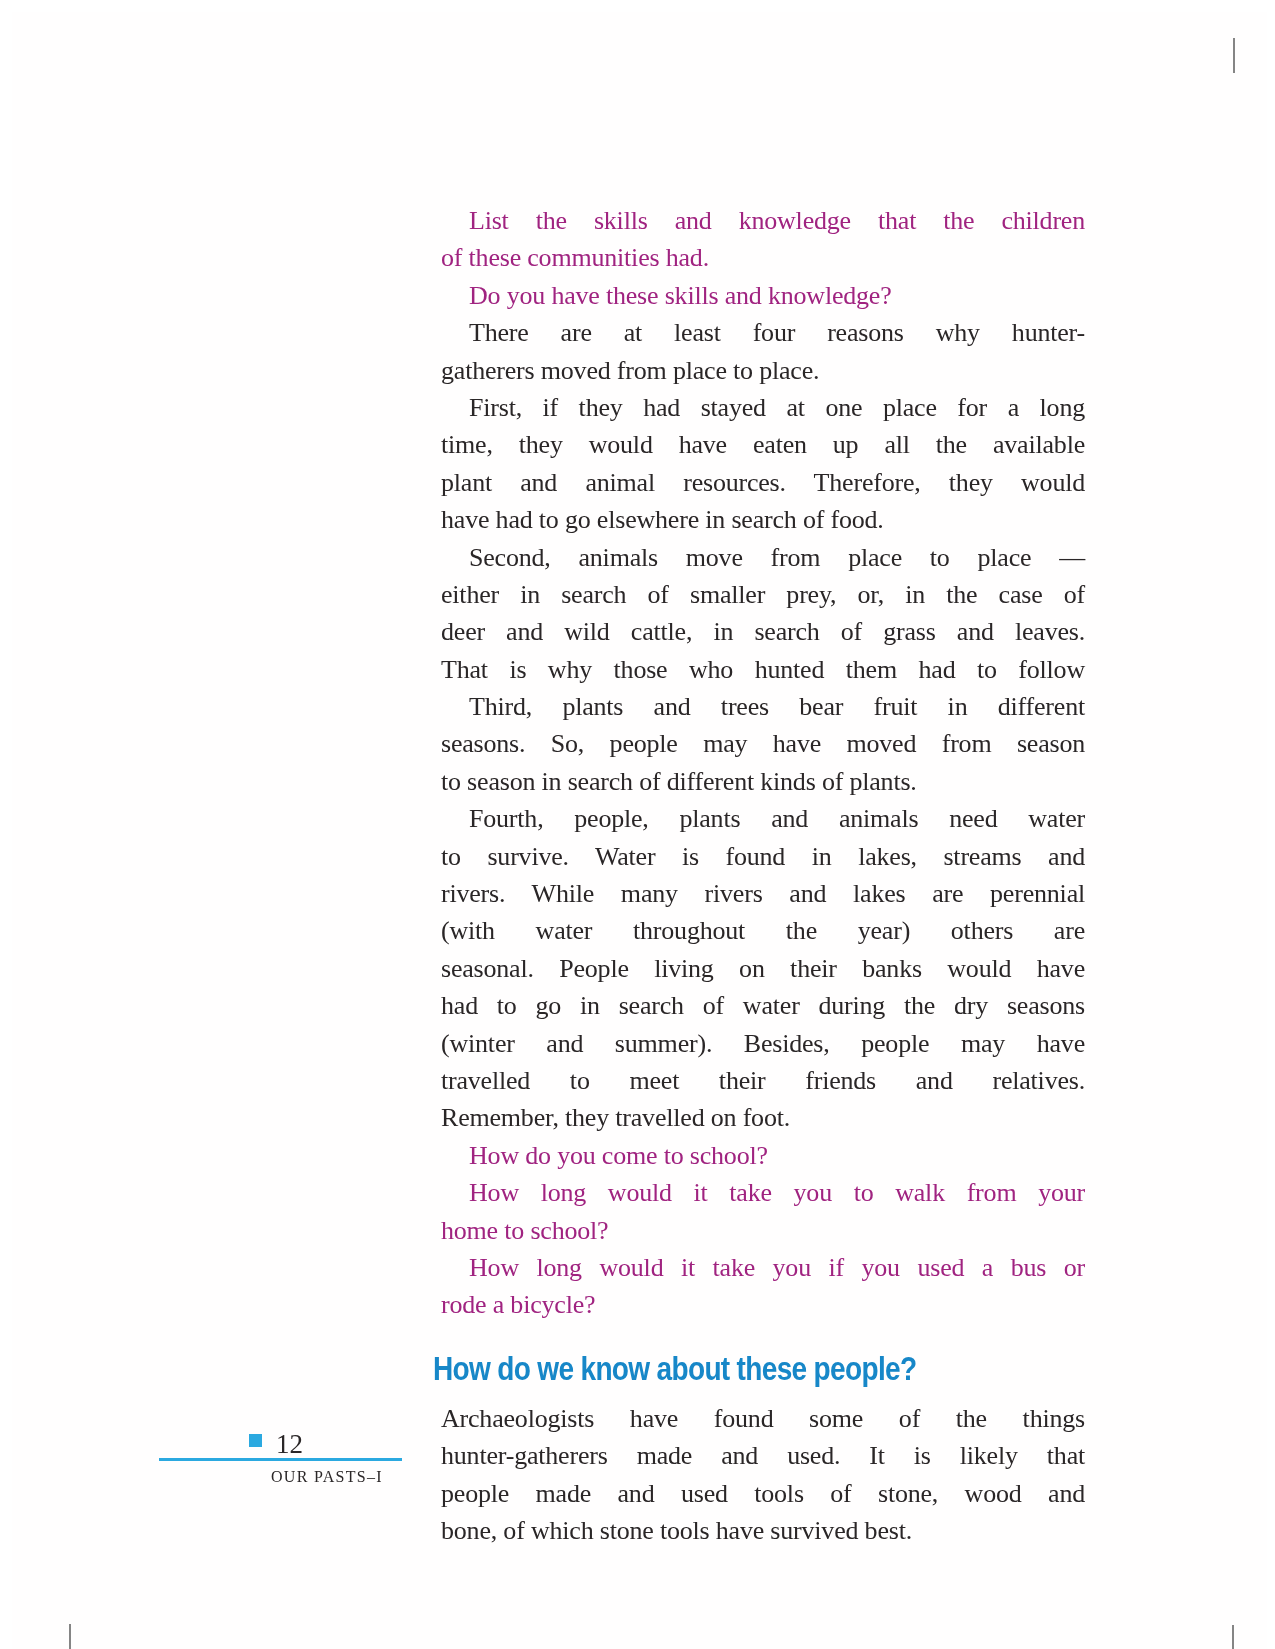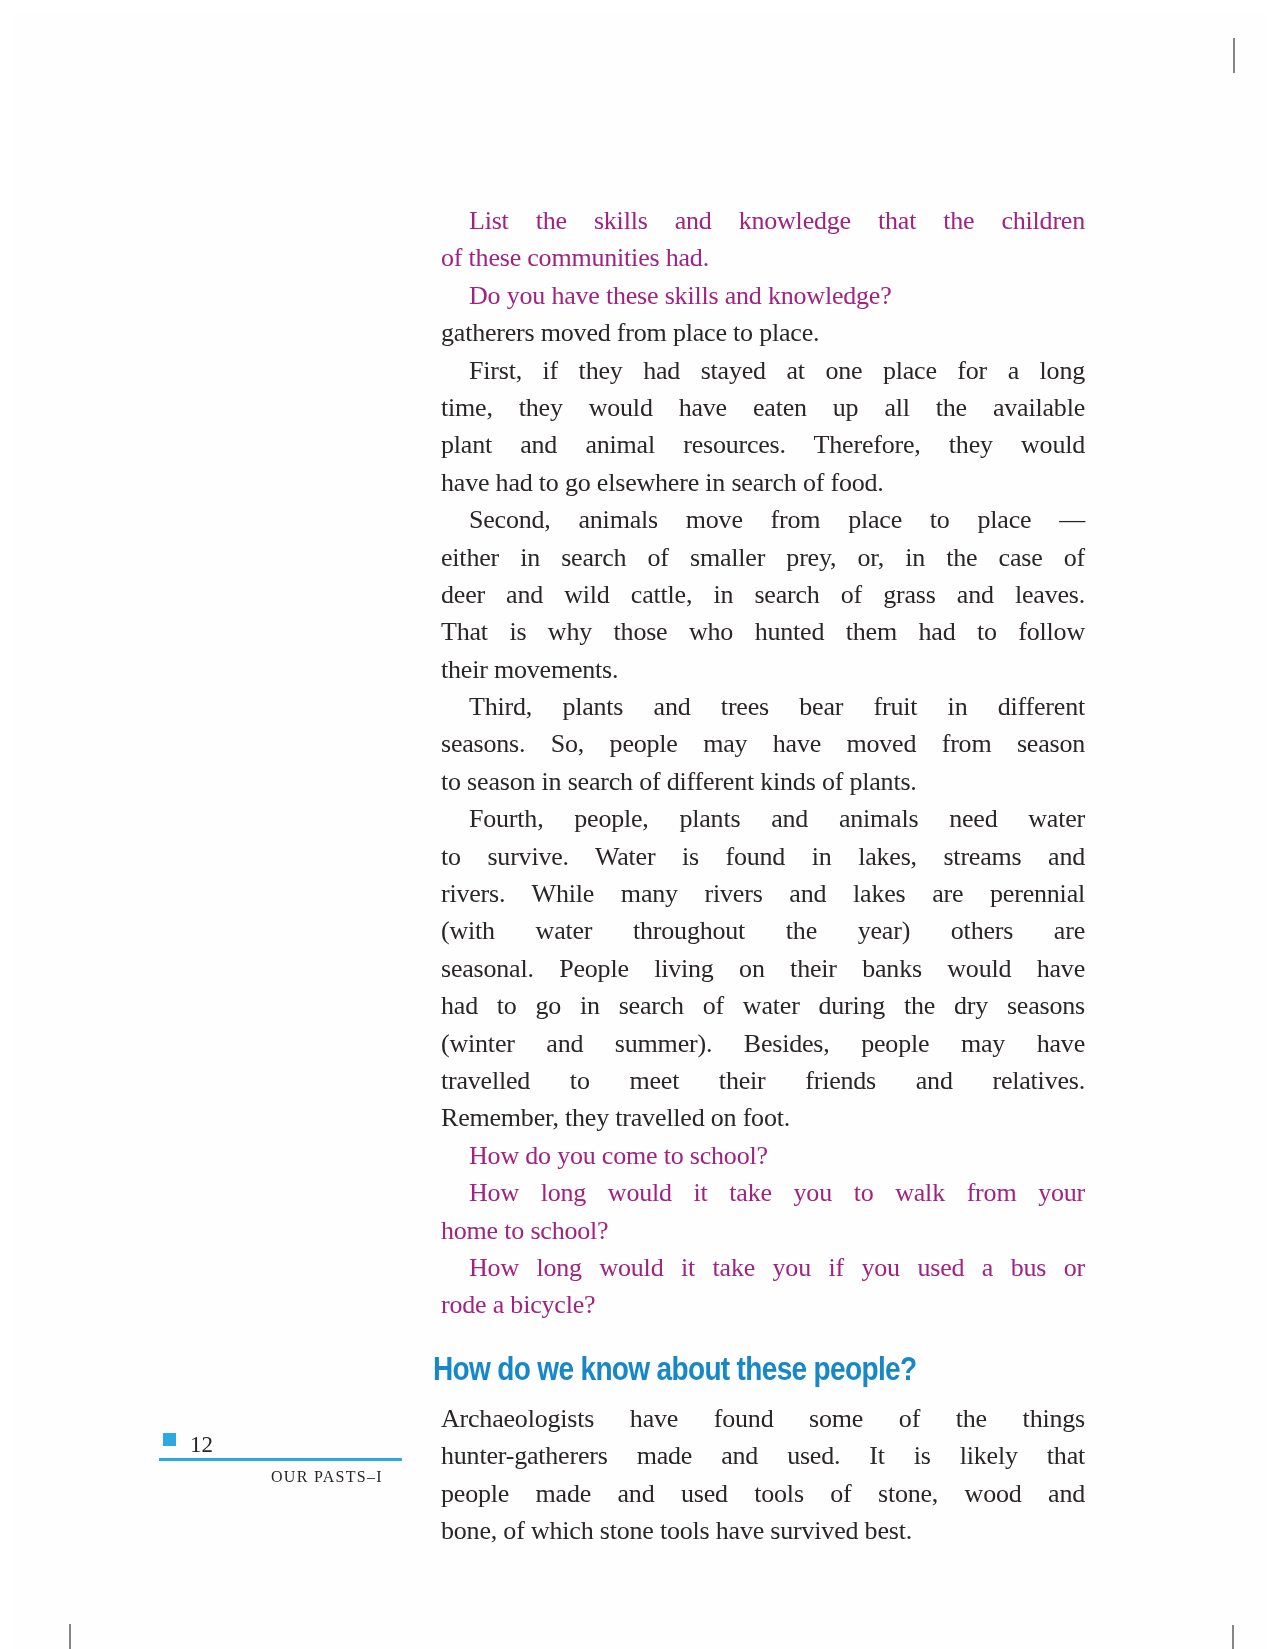--- a/index.html
+++ b/index.html
@@ -38,22 +38,22 @@
     color:#1787c8;
     letter-spacing:-0.8px;
     white-space:nowrap;
     transform:scaleX(0.85);
     transform-origin:left center;
   }
   .footer-pagenum {
     position:absolute;
     left:143px; top:1412px;
     width:234px;
-    text-align:left;
-    font-size:23px;
+    text-align:center;
+    font-size:27px;
     line-height:33px;
     color:#2a2627;
   }
   .page-marker {
     display:inline-block;
     width:13px; height:13px;
     background:#2ba9e0;
     margin-right:10px;
     vertical-align:2px;
   }
@@ -88,30 +88,30 @@
 
   <div class="crop crop-tr"></div>
   <div class="crop crop-bl"></div>
   <div class="crop crop-br"></div>
 
   <div class="text-column">
     <div id="intro-lines">
         <div class="line purple indent">List the skills and knowledge that the children</div>
         <div class="line purple last">of these communities had.</div>
         <div class="line purple indent last">Do you have these skills and knowledge?</div>
+        <div class="line indent">There are at least four reasons why hunter-</div>
         <div class="line last">gatherers moved from place to place.</div>
         <div class="line indent">First, if they had stayed at one place for a long</div>
         <div class="line">time, they would have eaten up all the available</div>
         <div class="line">plant and animal resources. Therefore, they would</div>
         <div class="line last">have had to go elsewhere in search of food.</div>
         <div class="line indent">Second, animals move from place to place —</div>
         <div class="line">either in search of smaller prey, or, in the case of</div>
         <div class="line">deer and wild cattle, in search of grass and leaves.</div>
         <div class="line">That is why those who hunted them had to follow</div>
-        <div class="line last">their movements.</div>
         <div class="line indent">Third, plants and trees bear fruit in different</div>
         <div class="line">seasons. So, people may have moved from season</div>
         <div class="line last">to season in search of different kinds of plants.</div>
         <div class="line indent">Fourth, people, plants and animals need water</div>
         <div class="line">to survive. Water is found in lakes, streams and</div>
         <div class="line">rivers. While many rivers and lakes are perennial</div>
         <div class="line">(with water throughout the year) others are</div>
         <div class="line">seasonal. People living on their banks would have</div>
         <div class="line">had to go in search of water during the dry seasons</div>
         <div class="line">(winter and summer). Besides, people may have</div>

